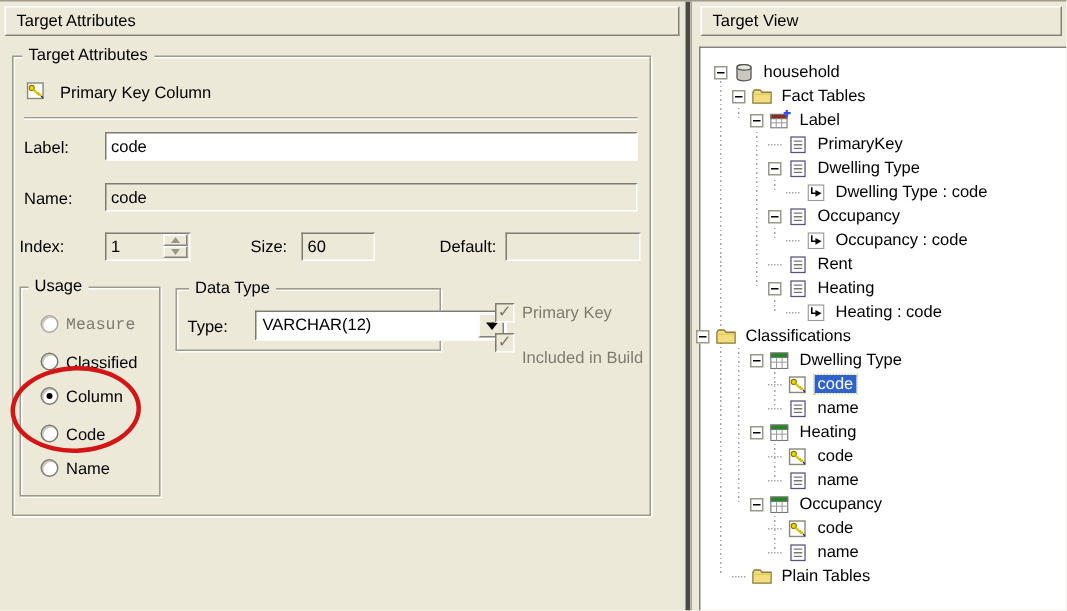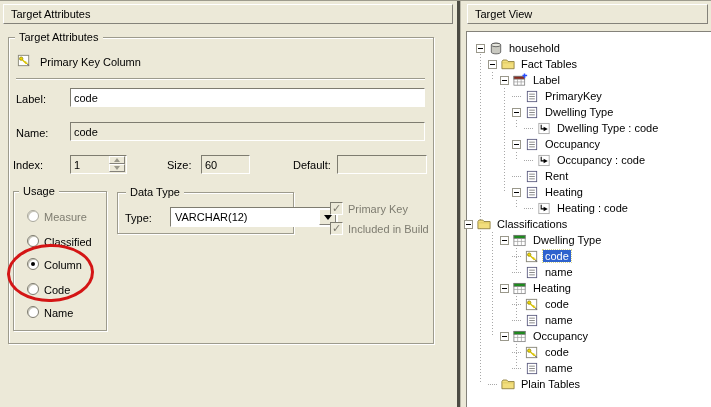--- a/index.html
+++ b/index.html
@@ -117,21 +117,21 @@
   <span class="lbl" style="left:167px; top:158px;">Size:</span>
   <input class="field" readonly="" style="left: 201px; top: 154px; width: 49px;" value="60">
 
   <span class="lbl" style="left:293px; top:158px;">Default:</span>
   <input class="field" readonly="" style="left: 337px; top: 154px; width: 90px;" value="">
 
   <div class="groupbox" style="left:13px; top:190px; width:94px; height:140px;">
     <span class="legend" style="left:5px;">Usage</span>
   </div>
   <span class="radio disabled" style="left:27px; top:209px;"></span>
-  <span class="lbl gray" style="left:44px; top:210px;">Measure</span>
+  <span class="lbl gray" style="left:44px; top:210px;font-family:Liberation Mono, monospace;">Measure</span>
   <span class="radio" style="left:27px; top:234px;"></span>
   <span class="lbl" style="left:44px; top:235px;">Classified</span>
   <span class="radio" style="left:27px; top:257px;">
       <span class="dot"></span>
     </span>
   <span class="lbl" style="left:44px; top:258px;">Column</span>
   <span class="radio" style="left:27px; top:282px;"></span>
   <span class="lbl" style="left:44px; top:283px;">Code</span>
   <span class="radio" style="left:27px; top:305px;"></span>
   <span class="lbl" style="left:44px; top:306px;">Name</span>
@@ -143,21 +143,21 @@
   <div class="combo" style="left:170px; top:206px; width:168px;">
     <span class="val">VARCHAR(12)</span>
     <span class="btn">
         <i></i>
       </span>
   </div>
 
   <span class="check" style="left:330px; top:201px;">✓</span>
   <span class="lbl gray" style="left:348px; top:202px;">Primary Key</span>
   <span class="check" style="left:330px; top:221px;">✓</span>
-  <span class="lbl gray" style="left:348px; top:222px;">Included in Build</span>
+  <span class="lbl gray" style="left:348px; top:232px;">Included in Build</span>
 
   <div class="annotation" style="left:7px; top:243px; width:87px; height:58px;"></div>
 
   <div class="divider"></div>
 
   <div class="caption-bar" style="left:467px; top:3px; width:241px;">
     <span>Target View</span>
   </div>
 
   <div class="treearea"></div>

